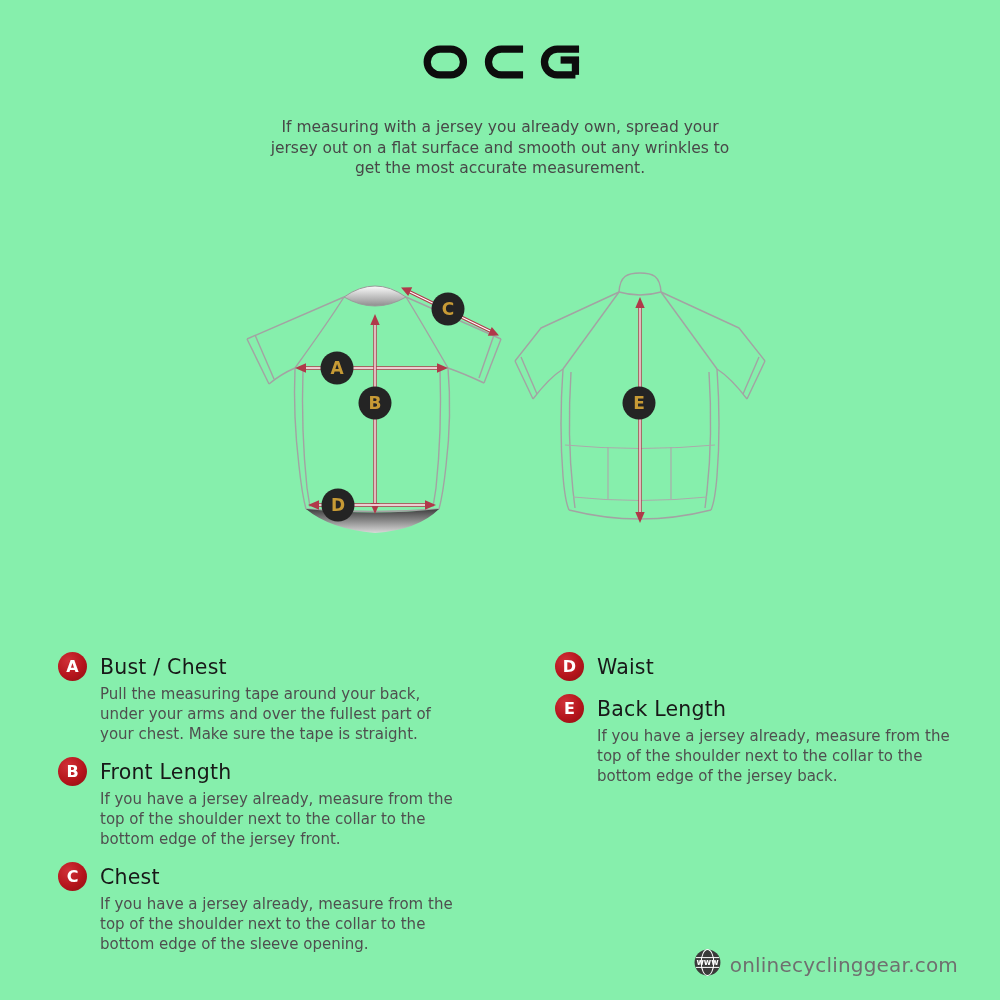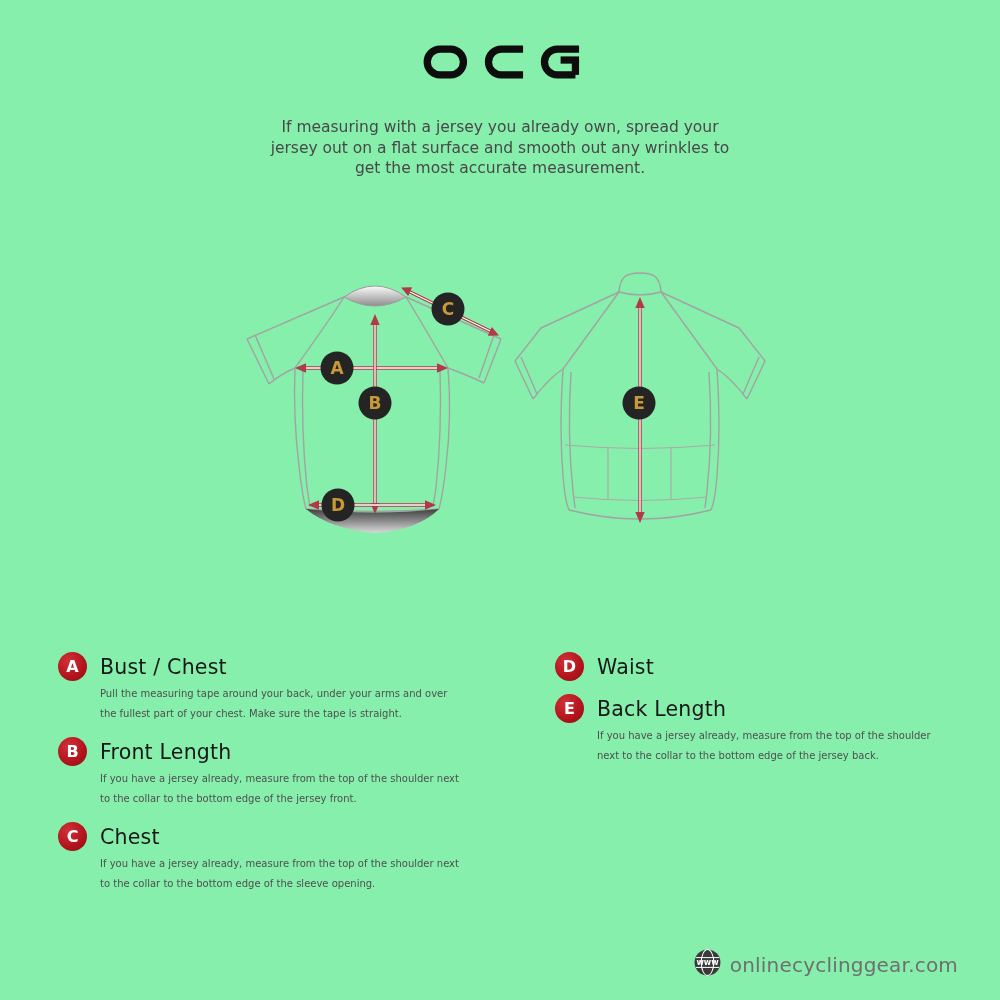--- a/index.html
+++ b/index.html
@@ -21,21 +21,21 @@
   .columns{position:absolute;left:58px;top:652px;display:flex;gap:47px;}
   .col-left{width:450px;}
   .col-right{width:420px;}
   .section{margin-bottom:13px;}
   .sec-head{display:flex;align-items:center;gap:13px;}
   .sec-badge{width:29px;height:29px;border-radius:50%;flex:0 0 29px;
              background:radial-gradient(circle at 35% 30%, #d03038, #b5151c 55%, #8d0e13);
              color:#ffffff;font-weight:bold;font-size:16px;
              display:flex;align-items:center;justify-content:center;}
   .sec-title{margin:0;font-size:20.5px;font-weight:normal;color:#181818;letter-spacing:.2px;line-height:26px;}
-  .sec-desc{margin:3px 0 0;padding-left:42px;font-size:10px;line-height:20px;color:#4f4f4f;}
+  .sec-desc{margin:3px 0 0;padding-left:42px;font-size:15px;line-height:20px;color:#4f4f4f;}
   .col-left .sec-desc{width:366px;}
   .col-right .sec-desc{width:358px;}
 
   
   .footer{position:absolute;top:948px;right:42px;display:flex;align-items:flex-end;gap:8px;}
   .site{font-size:20px;color:#6f6f6f;letter-spacing:.2px;}
 </style>
 </head>
 <body>
 

